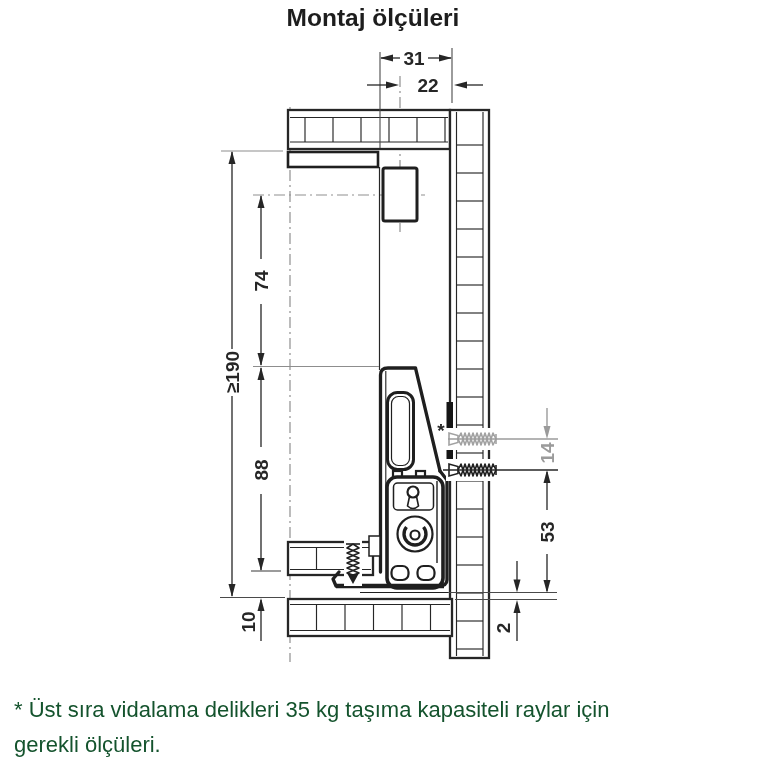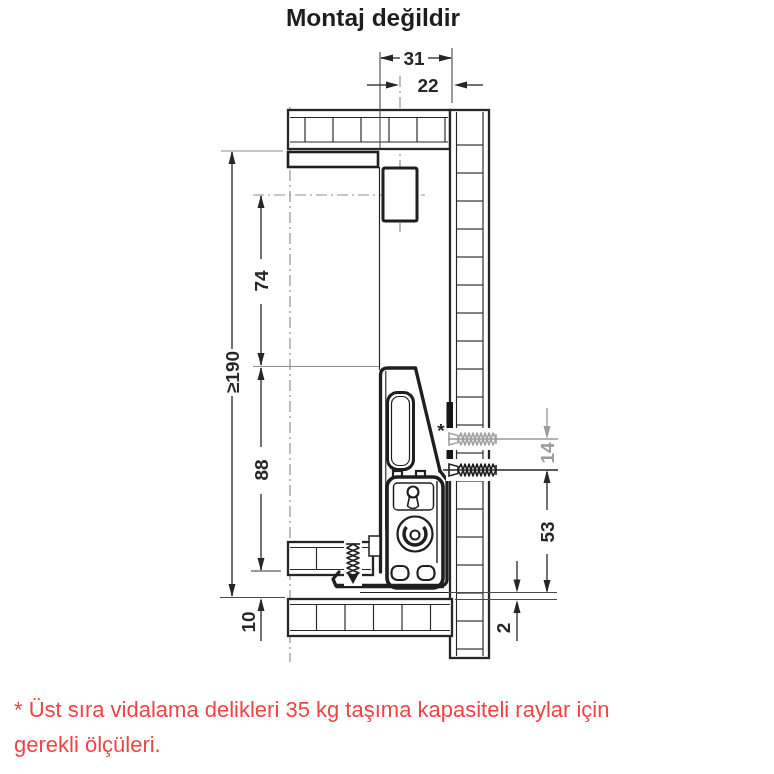--- a/index.html
+++ b/index.html
@@ -1,18 +1,18 @@
 <!DOCTYPE html>
 <html><head>
 <meta charset="utf-8">
 <style>
   html,body{margin:0;padding:0;background:#ffffff;}
   body{width:774px;height:774px;position:relative;font-family:"Liberation Sans",sans-serif;overflow:hidden;}
   .title{position:absolute;left:373px;top:4px;transform:translateX(-50%);font-size:24.5px;font-weight:bold;color:#1d1d1d;white-space:nowrap;}
-  .footnote{position:absolute;left:14px;top:692px;width:752px;font-size:22px;color:#ef4444;line-height:35px;}
+  .footnote{position:absolute;left:14px;top:692px;width:752px;font-size:22px;color:#14532d;line-height:35px;}
   svg{position:absolute;left:0;top:0;}
   svg text{font-family:"Liberation Sans",sans-serif;font-weight:bold;font-size:19px;fill:#262626;}
   svg text.gray{fill:#9b9b9b;}
   .thin{stroke:#262626;stroke-width:1.2;fill:none;}
   .ext{stroke:#4a4a4a;stroke-width:1.1;fill:none;}
   .extg{stroke:#8d8d8d;stroke-width:1.1;fill:none;}
   .dim{stroke:#262626;stroke-width:1.3;fill:none;}
   .dimg{stroke:#9b9b9b;stroke-width:1.4;fill:none;}
   .ah{fill:#262626;stroke:none;}
   .ahg{fill:#9b9b9b;stroke:none;}
@@ -20,21 +20,21 @@
   .inner{stroke:#262626;stroke-width:1.15;fill:none;}
   .bold2{stroke:#1f1f1f;stroke-width:2.2;fill:none;}
   .bold3{stroke:#1f1f1f;stroke-width:3.3;fill:none;stroke-linejoin:round;stroke-linecap:round;}
   .cl{stroke:#8f8f8f;stroke-width:1.2;fill:none;stroke-dasharray:11 4 2 4;}
   .scr{stroke:#1f1f1f;stroke-width:1.6;fill:none;stroke-linejoin:round;}
   .scrg{stroke:#a2a2a2;stroke-width:1.6;fill:none;stroke-linejoin:round;}
 </style>
 </head>
 <body>
 
-<div class="title">Montaj değildir</div>
+<div class="title">Montaj ölçüleri</div>
 
 <svg width="774" height="774" viewBox="0 0 774 774">
 
   <g>
     <line class="cl" x1="290" y1="107" x2="290" y2="662"></line>
     <line class="cl" x1="400" y1="76" x2="400" y2="232"></line>
     <line class="cl" x1="253" y1="195" x2="425" y2="195"></line>
   </g>
 
   <g>

